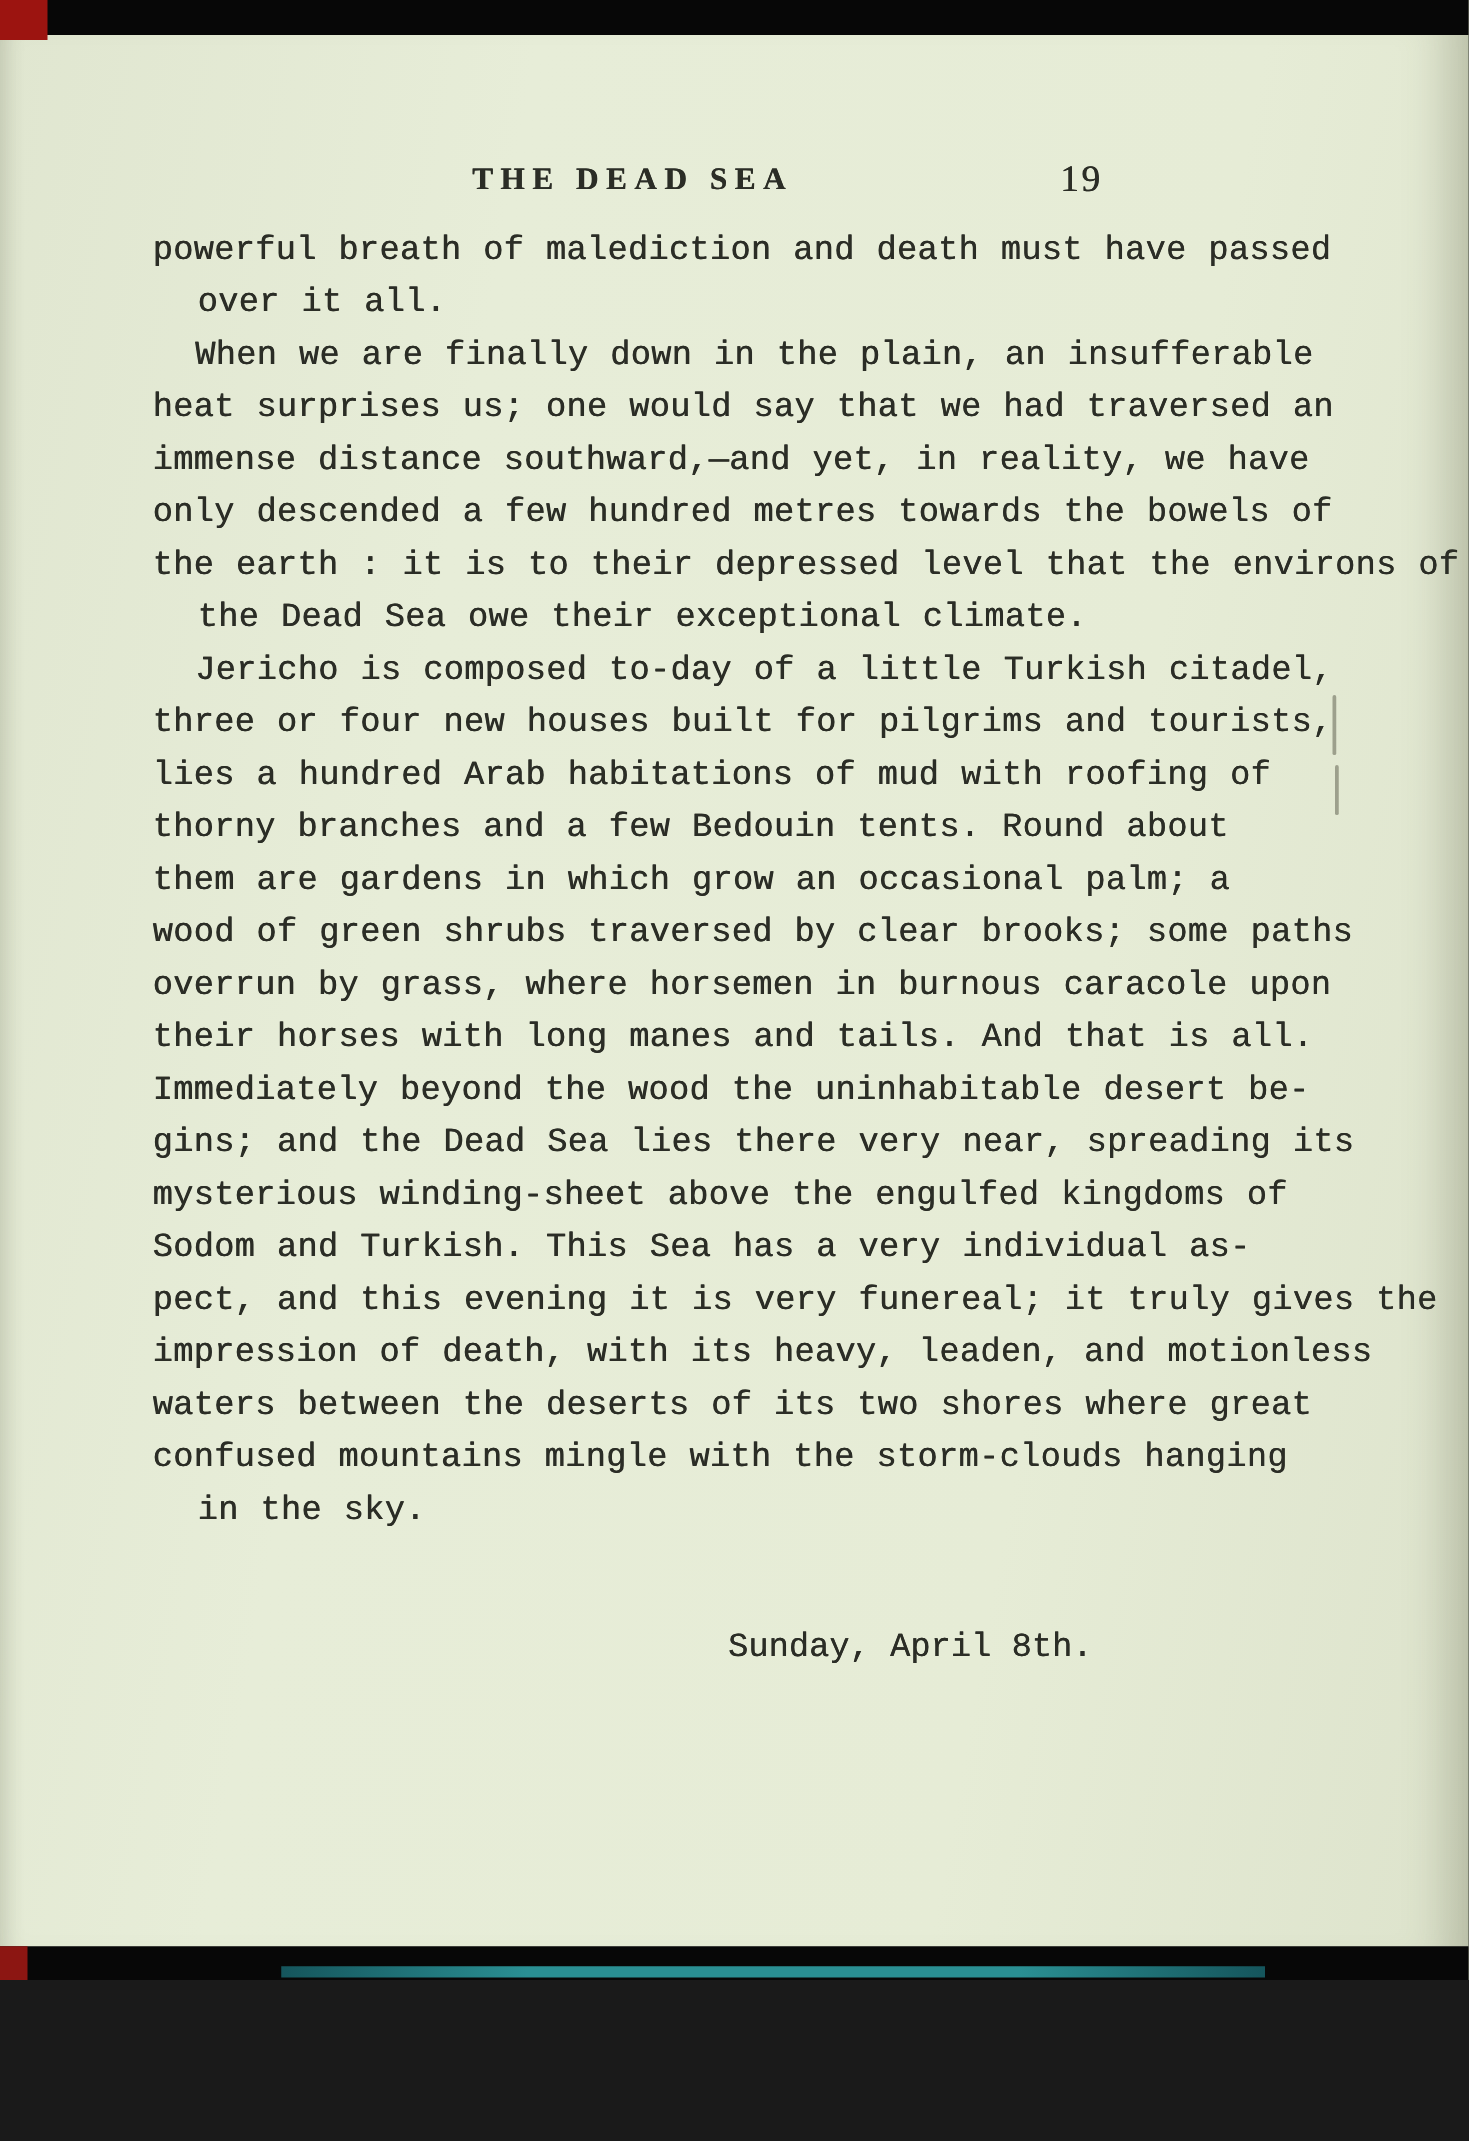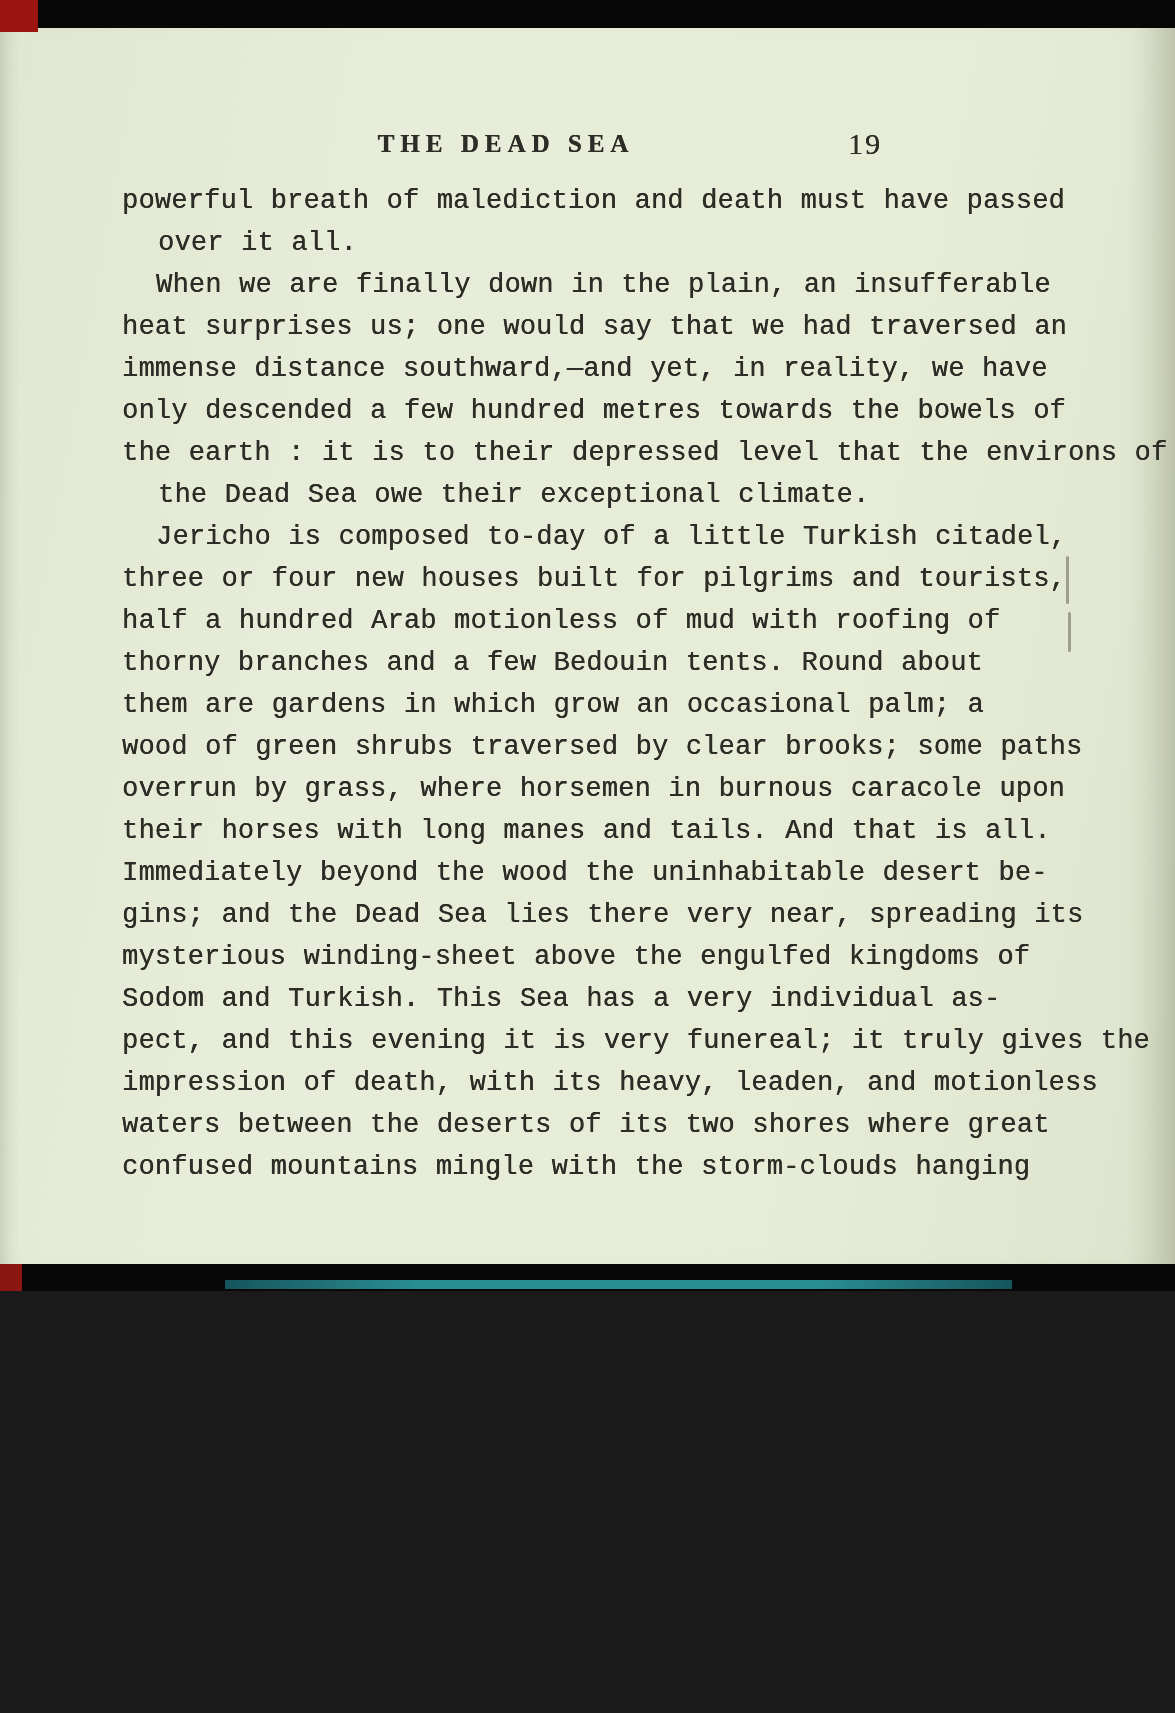--- a/index.html
+++ b/index.html
@@ -3,21 +3,21 @@
 <meta charset="utf-8">
 <style>
   html, body {
     margin: 0;
     padding: 0;
     background: #1a1a1a;
   }
   .scan {
     position: relative;
     width: 1175px;
-    height: 1291px;
+    height: 1584px;
     margin: 0 auto;
     overflow: hidden;
     background: linear-gradient(100deg, #e0e6d0 0%, #e7edd8 30%, #e6ecd6 70%, #dde3cc 100%);
     box-shadow: inset -18px 0 34px rgba(88, 94, 68, 0.28), inset 6px 0 14px rgba(88, 94, 68, 0.16);
     font-family: "Liberation Serif", "DejaVu Serif", serif;
     color: #2b2d26;
   }
   
   .edge-top {
     position: absolute;
@@ -141,34 +141,35 @@
           <div class="line indent">When we are finally down in the plain, an insufferable</div>
           <div class="line">heat surprises us; one would say that we had traversed an</div>
           <div class="line">immense distance southward,—and yet, in reality, we have</div>
           <div class="line">only descended a few hundred metres towards the bowels of</div>
           <div class="line">the earth : it is to their depressed level that the environs of</div>
           <div class="line last">the Dead Sea owe their exceptional climate.</div>
         </div>
         <div class="para">
           <div class="line indent">Jericho is composed to-day of a little Turkish citadel,</div>
           <div class="line">three or four new houses built for pilgrims and tourists,</div>
-          <div class="line">half a hundred Arab motionless of mud with roofing of</div>
+          <div class="line">lies a hundred Arab habitations of mud with roofing of</div>
           <div class="line">thorny branches and a few Bedouin tents. Round about</div>
           <div class="line">them are gardens in which grow an occasional palm; a</div>
           <div class="line">wood of green shrubs traversed by clear brooks; some paths</div>
           <div class="line">overrun by grass, where horsemen in burnous caracole upon</div>
           <div class="line">their horses with long manes and tails. And that is all.</div>
           <div class="line">Immediately beyond the wood the uninhabitable desert be-</div>
           <div class="line">gins; and the Dead Sea lies there very near, spreading its</div>
           <div class="line">mysterious winding-sheet above the engulfed kingdoms of</div>
           <div class="line">Sodom and Turkish. This Sea has a very individual as-</div>
           <div class="line">pect, and this evening it is very funereal; it truly gives the</div>
           <div class="line">impression of death, with its heavy, leaden, and motionless</div>
           <div class="line">waters between the deserts of its two shores where great</div>
           <div class="line">confused mountains mingle with the storm-clouds hanging</div>
+          <div class="line last">in the sky.</div>
         </div>
         <div class="dateline">Sunday, April 8th.</div>
       </div>
   </div>
 
   <div class="edge-bottom"></div>
   <div class="corner-red-bottom"></div>
   <div class="teal-line"></div>
 
 </div>

